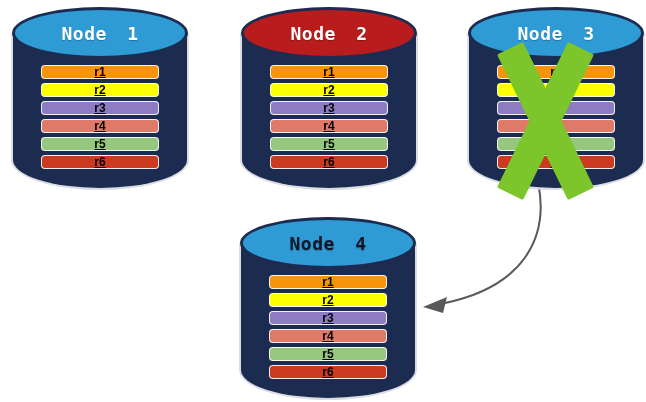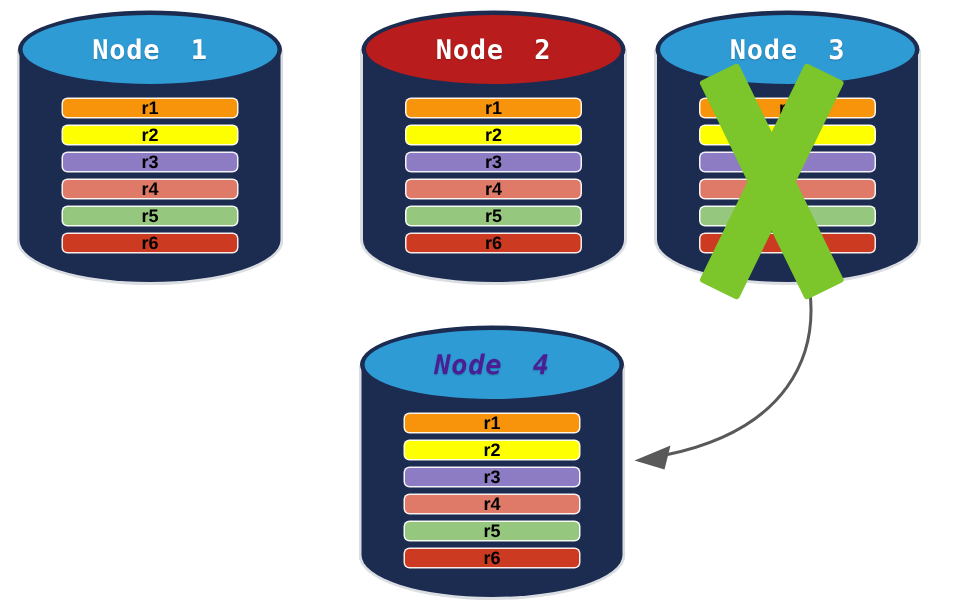--- a/index.html
+++ b/index.html
@@ -3,37 +3,37 @@
 <meta charset="utf-8">
 <style>
   html,body{margin:0;padding:0;background:#ffffff;}
   .canvas{
     position:relative;width:646px;height:402px;background:#ffffff;
     overflow:hidden;font-family:"DejaVu Sans Mono",monospace;
   }
   .cylinder{position:absolute;width:178px;height:183px;}
   .pos-node1{left:11px;top:7px;}
   .pos-node2{left:240px;top:7px;}
-  .pos-node3{left:436px;top:7px;}
+  .pos-node3{left:467px;top:7px;}
   .pos-node4{left:239px;top:217px;}
   .cyl-body{
     position:absolute;left:0;right:0;top:26px;bottom:0;
     border-radius:0 0 50% 50% / 0 0 30px 30px;
     border:2px solid #dadde2;border-top:none;box-sizing:border-box;
   }
   .cyl-top{
     position:absolute;left:1px;right:1px;top:0;height:52px;
     border-radius:50%;border:3px solid #1c2b50;box-sizing:border-box;
     display:flex;align-items:center;justify-content:center;
   }
   .node-title{
     font-weight:bold;font-size:18px;word-spacing:9px;letter-spacing:.5px;
     text-shadow:0 1px 1px rgba(0,0,0,.25);
   }
-  .rows{position:absolute;left:0;right:0;top:58px;}
+  .rows{position:absolute;left:0;right:0;top:58px;text-decoration:underline;}
   .row{
     width:118px;height:14px;margin:0 auto 4px auto;border-radius:4px;
     border:1px solid rgba(255,255,255,.9);box-sizing:border-box;
     display:flex;align-items:center;justify-content:center;
   }
   .row-label{
     font-family:"Liberation Sans",sans-serif;font-weight:bold;
     font-size:12px;line-height:1;color:#000;
   }
   .x-mark{position:absolute;left:26px;top:40px;width:104px;height:150px;z-index:5;}
@@ -136,21 +136,21 @@
     </div>
     <div class="x-mark">
       <div class="x-bar x-bar-1" style="background: rgb(124, 197, 43);"></div>
       <div class="x-bar x-bar-2" style="background: rgb(124, 197, 43);"></div>
     </div>
   </div>
 
   <div class="cylinder pos-node4">
     <div class="cyl-body" style="background: rgb(28, 43, 80);"></div>
     <div class="cyl-top" style="background: rgb(46, 155, 213);">
-      <span class="node-title" style="color: #4c1d95; font-style: italic;">Node 4</span>
+      <span class="node-title" style="color: #0f172a;">Node 4</span>
     </div>
     <div class="rows">
       <div class="row" style="background: rgb(247, 148, 11);">
           <span class="row-label">r1</span>
         </div>
       <div class="row" style="background: rgb(254, 255, 0);">
           <span class="row-label">r2</span>
         </div>
       <div class="row" style="background: rgb(141, 124, 195);">
           <span class="row-label">r3</span>

